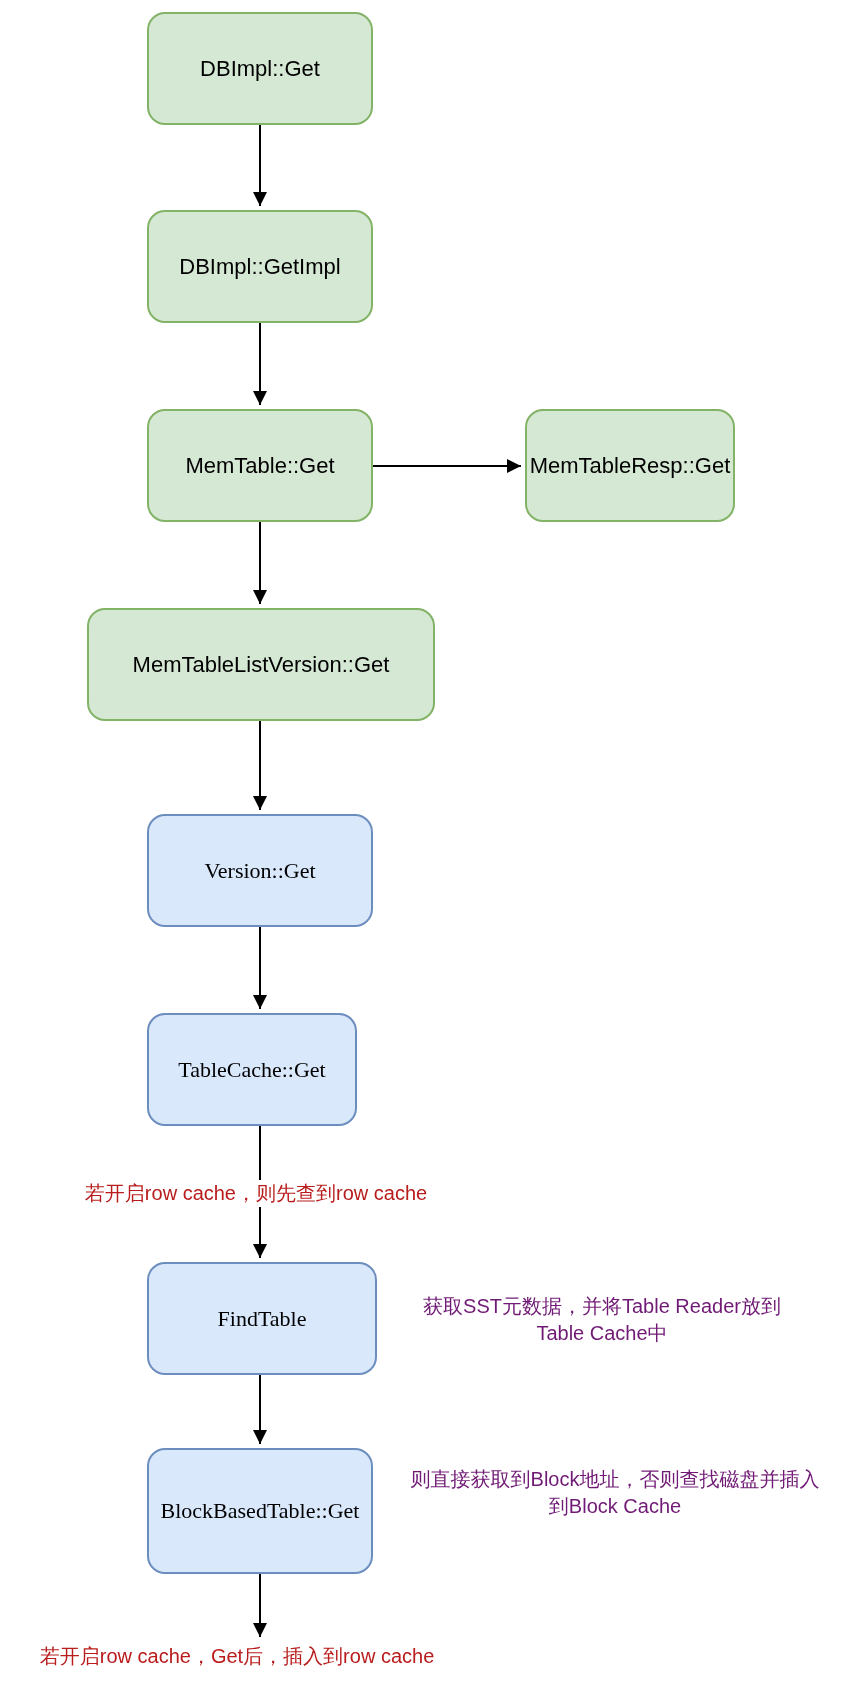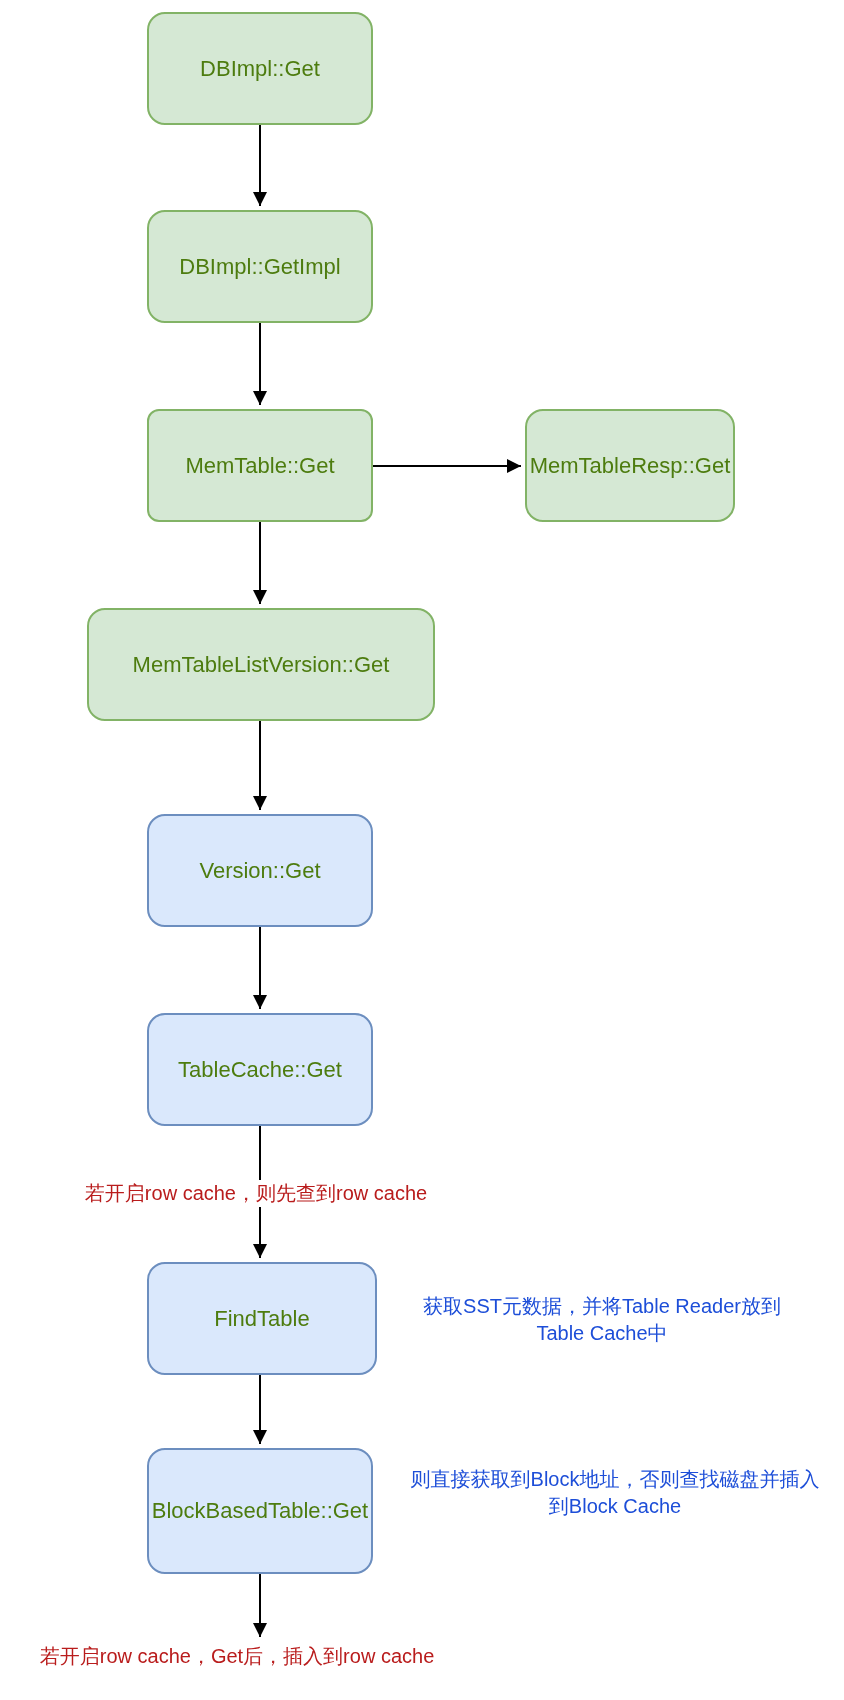--- a/index.html
+++ b/index.html
@@ -24,48 +24,49 @@
   .node {
     position: absolute;
     box-sizing: border-box;
     border: 2px solid;
     border-radius: 18px;
     display: flex;
     align-items: center;
     justify-content: center;
     text-align: center;
     font-size: 22px;
-    color: #4d7c0f;
+    color: #000000;
     z-index: 1;
     white-space: nowrap;
   }
   .node.green {
     background: var(--green-fill, #d5e8d4);
     border-color: var(--green-border, #82b366);
   }
   .node.blue {
     background: var(--blue-fill, #dae8fc);
     border-color: var(--blue-border, #6c8ebf);
+    font-family: Liberation Serif, serif;
   }
   .edge-label {
     position: absolute;
     transform: translateX(-50%);
     font-size: 20px;
     color: #b91c1c;
     background: #ffffff;
     padding: 0 3px;
     white-space: nowrap;
     z-index: 2;
   }
   .annotation {
     position: absolute;
     transform: translateX(-50%);
     font-size: 20px;
     line-height: 27px;
-    color: #1d4ed8;
+    color: #701a75;
     text-align: center;
     white-space: nowrap;
     z-index: 2;
   }
 </style>
 </head>
 <body>
 
 <div class="canvas">
 
@@ -87,37 +88,37 @@
   </svg>
 
   <div class="node green" style="left:147px; top:12px; width:226px; height:113px;">
     <span>DBImpl::Get</span>
   </div>
 
   <div class="node green" style="left:147px; top:210px; width:226px; height:113px;">
     <span>DBImpl::GetImpl</span>
   </div>
 
-  <div class="node green" style="left:147px; top:409px; width:226px; height:113px;border-radius:12px;">
+  <div class="node green" style="left:147px; top:409px; width:226px; height:113px;">
     <span>MemTable::Get</span>
   </div>
 
   <div class="node green" style="left:525px; top:409px; width:210px; height:113px;">
     <span>MemTableResp::Get</span>
   </div>
 
   <div class="node green" style="left:87px; top:608px; width:348px; height:113px;">
     <span>MemTableListVersion::Get</span>
   </div>
 
   <div class="node blue" style="left:147px; top:814px; width:226px; height:113px;">
     <span>Version::Get</span>
   </div>
 
-  <div class="node blue" style="left:147px; top:1013px; width:226px; height:113px;">
+  <div class="node blue" style="left:147px; top:1013px; width:210px; height:113px;">
     <span>TableCache::Get</span>
   </div>
 
   <div class="node blue" style="left:147px; top:1262px; width:230px; height:113px;">
     <span>FindTable</span>
   </div>
 
   <div class="node blue" style="left:147px; top:1448px; width:226px; height:126px;">
     <span>BlockBasedTable::Get</span>
   </div>

